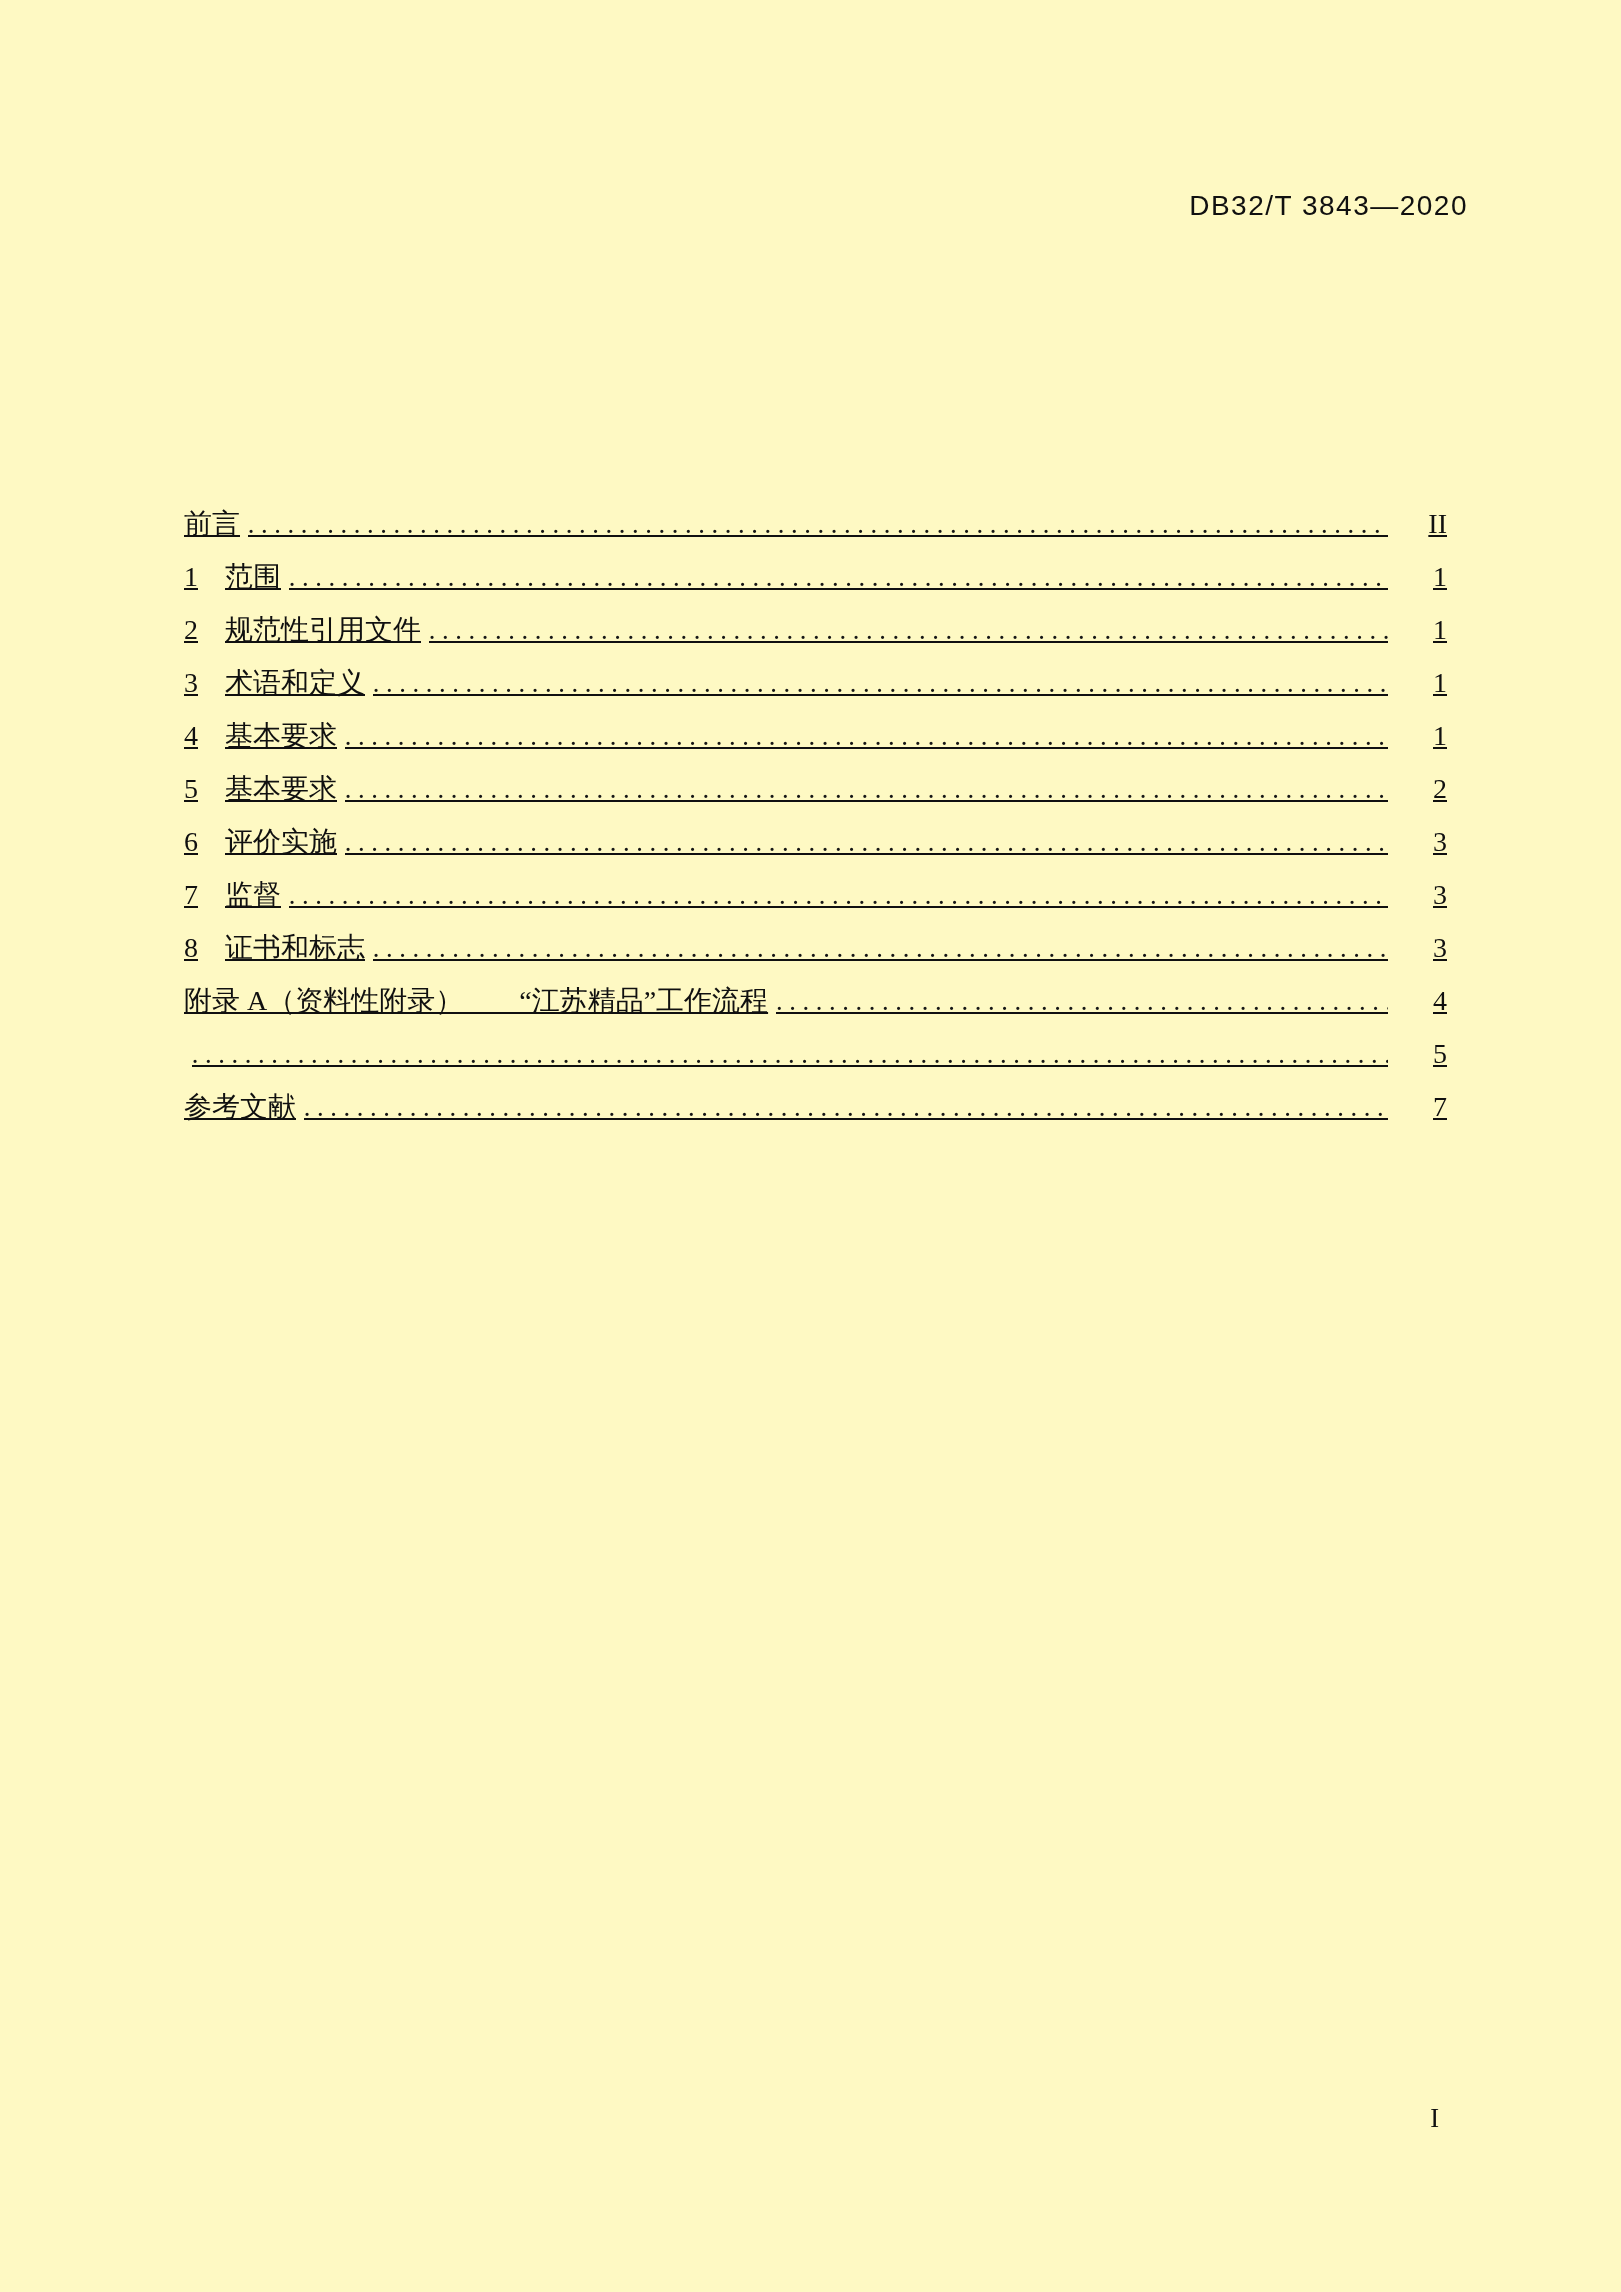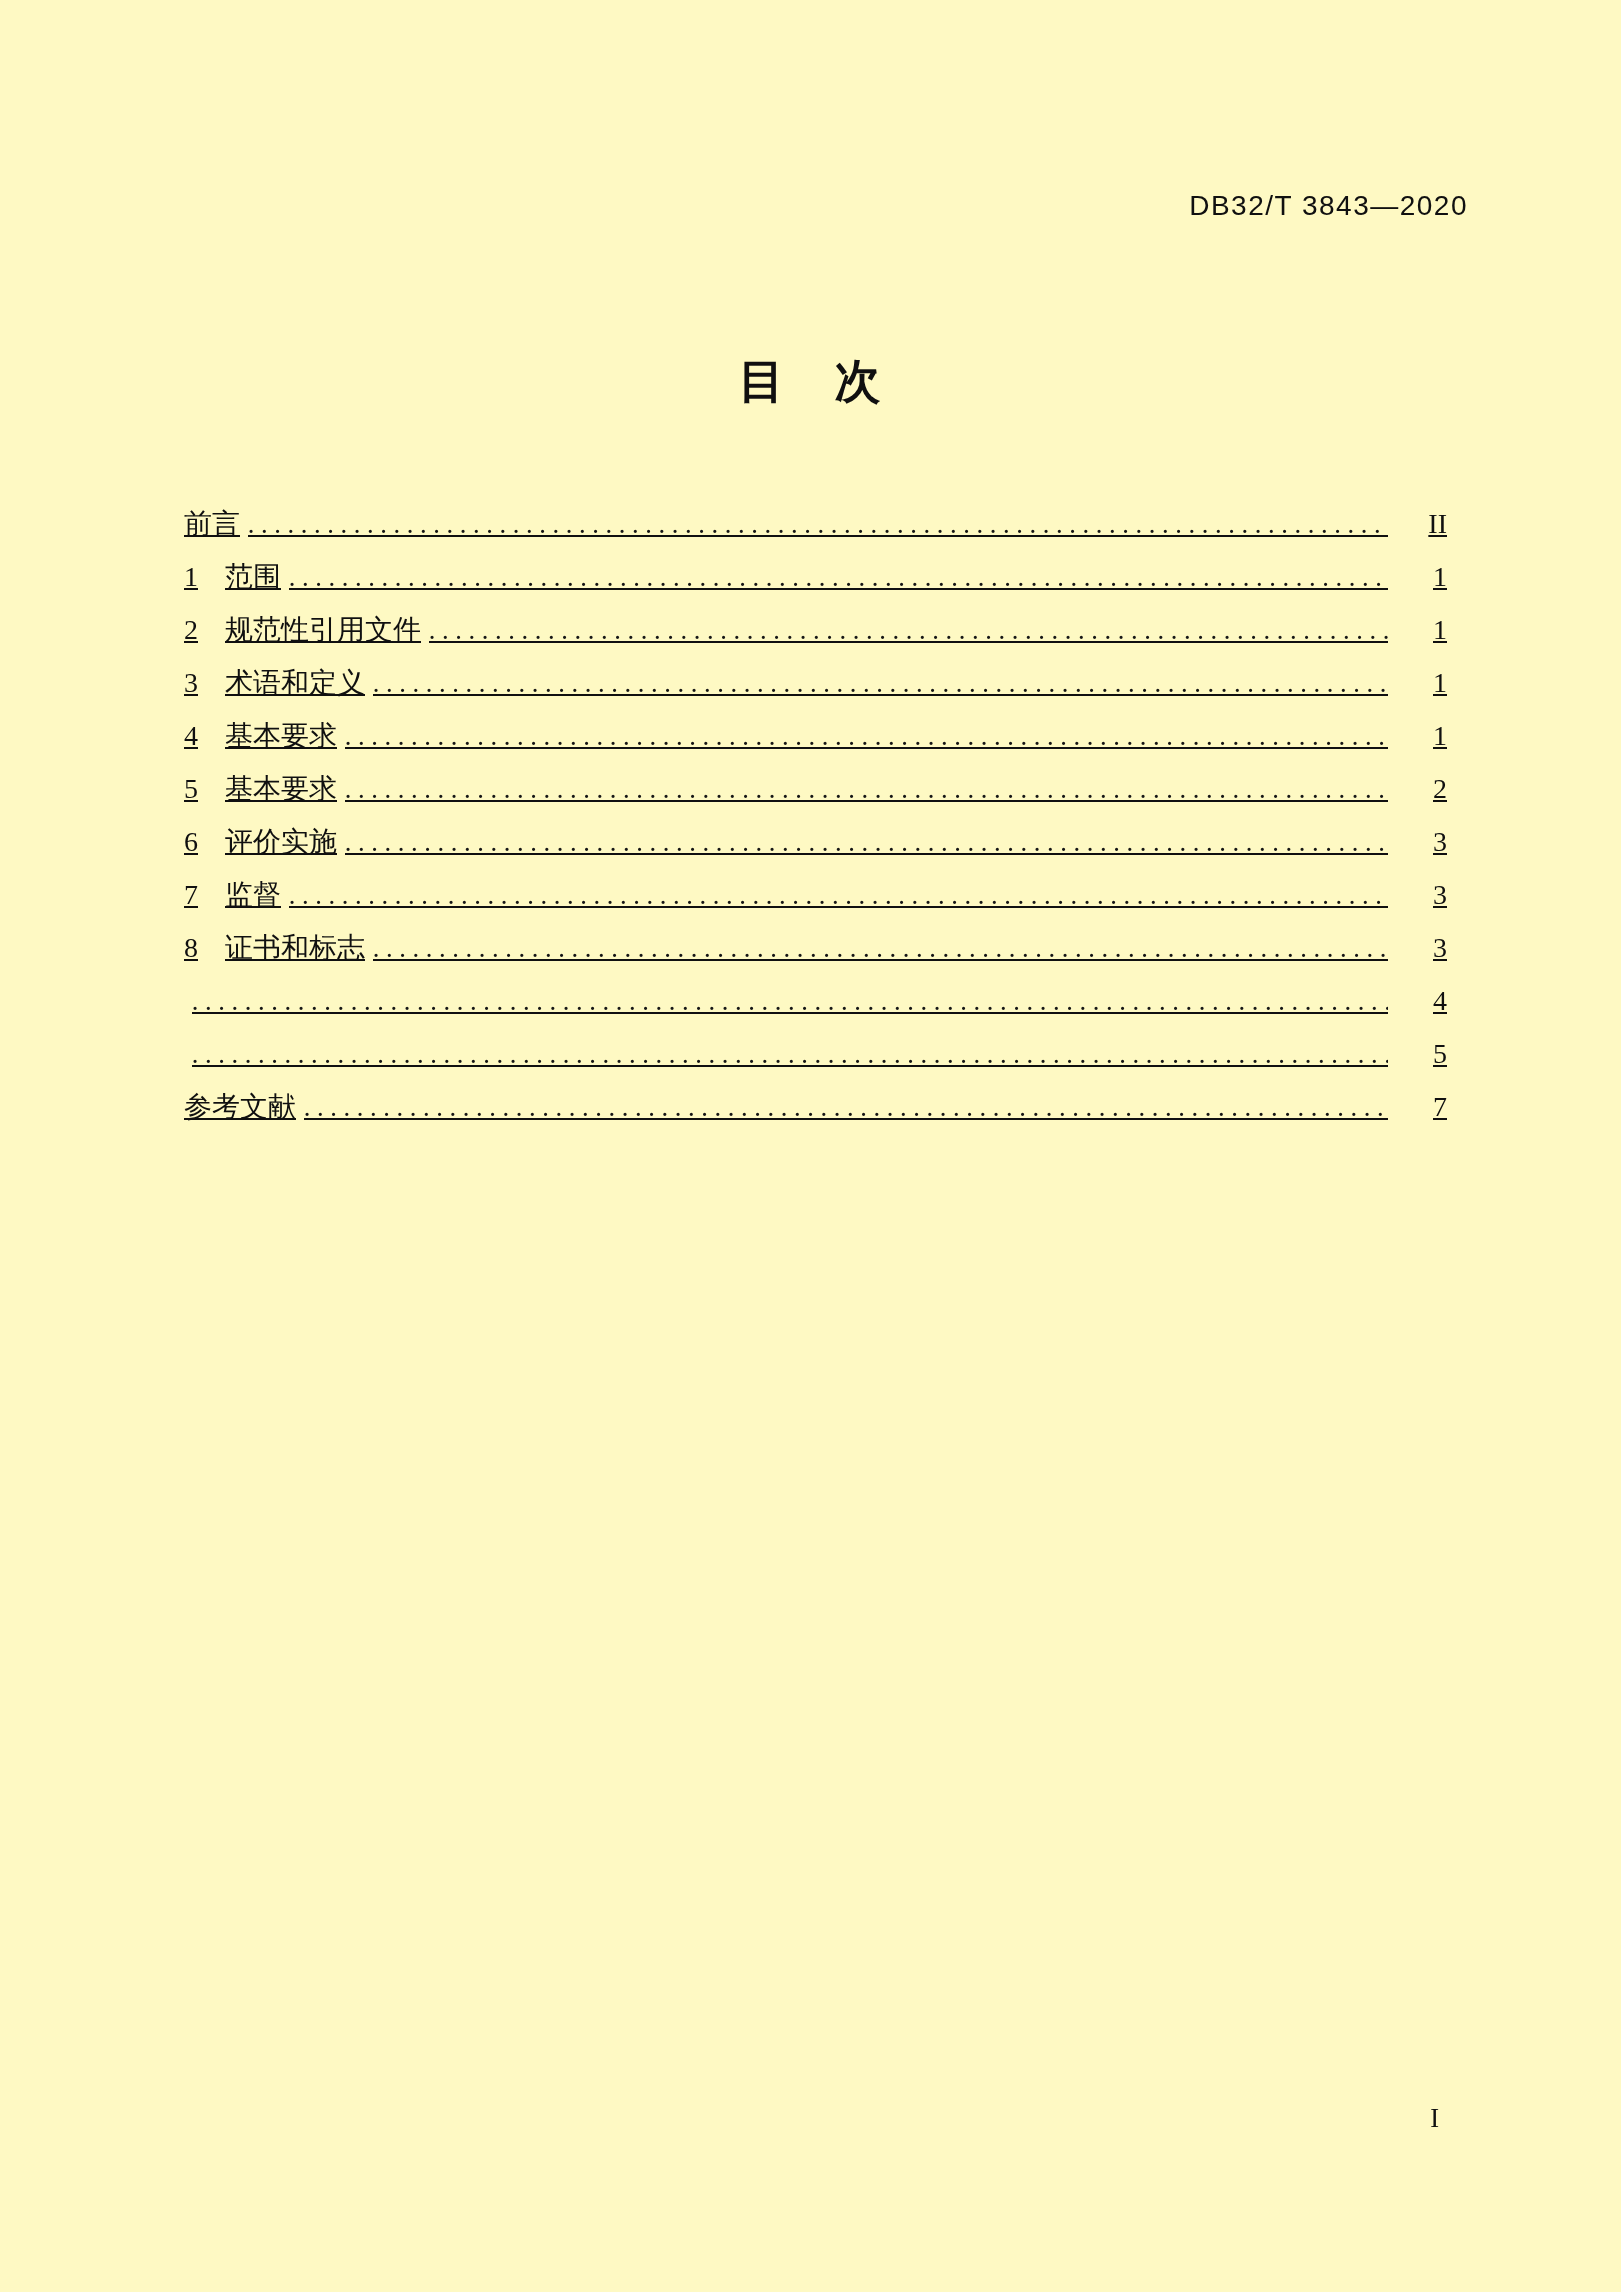--- a/index.html
+++ b/index.html
@@ -75,21 +75,20 @@
     right: 182px;
     font-size: 26.5px;
   }
 </style>
 </head>
 <body>
 
 <div class="page">
   <div class="doc-number">DB32/T 3843—2020</div>
 
-  <h1 class="title">目　次</h1>
 
   <div class="toc">
   <div class="toc-row">
     
     <span class="toc-label">前言</span>
     <span class="toc-leader">. . . . . . . . . . . . . . . . . . . . . . . . . . . . . . . . . . . . . . . . . . . . . . . . . . . . . . . . . . . . . . . . . . . . . . . . . . . . . . . . . . . . . . . . . . . . . . . . . . . . . . . . . . . . . . . . . . . . . . . . . . . . . . . . . . . . . . . . . . . . . . . . . . . . . . . . . . . . . . . . </span>
     <span class="toc-page">II</span>
   </div>
 
   <div class="toc-row">
@@ -143,20 +142,21 @@
 
   <div class="toc-row">
     <span class="toc-num">8</span>
     <span class="toc-label">证书和标志</span>
     <span class="toc-leader">. . . . . . . . . . . . . . . . . . . . . . . . . . . . . . . . . . . . . . . . . . . . . . . . . . . . . . . . . . . . . . . . . . . . . . . . . . . . . . . . . . . . . . . . . . . . . . . . . . . . . . . . . . . . . . . . . . . . . . . . . . . . . . . . . . . . . . . . . . . . . . . . . . . . . . . . . . . . . . . . </span>
     <span class="toc-page">3</span>
   </div>
 
   <div class="toc-row">
     
+    <span class="toc-label">附录 A（资料性附录）　　“江苏精品”工作流程</span>
     <span class="toc-leader">. . . . . . . . . . . . . . . . . . . . . . . . . . . . . . . . . . . . . . . . . . . . . . . . . . . . . . . . . . . . . . . . . . . . . . . . . . . . . . . . . . . . . . . . . . . . . . . . . . . . . . . . . . . . . . . . . . . . . . . . . . . . . . . . . . . . . . . . . . . . . . . . . . . . . . . . . . . . . . . . </span>
     <span class="toc-page">4</span>
   </div>
 
   <div class="toc-row">
     
     <span class="toc-leader">. . . . . . . . . . . . . . . . . . . . . . . . . . . . . . . . . . . . . . . . . . . . . . . . . . . . . . . . . . . . . . . . . . . . . . . . . . . . . . . . . . . . . . . . . . . . . . . . . . . . . . . . . . . . . . . . . . . . . . . . . . . . . . . . . . . . . . . . . . . . . . . . . . . . . . . . . . . . . . . . </span>
     <span class="toc-page">5</span>
   </div>
 

